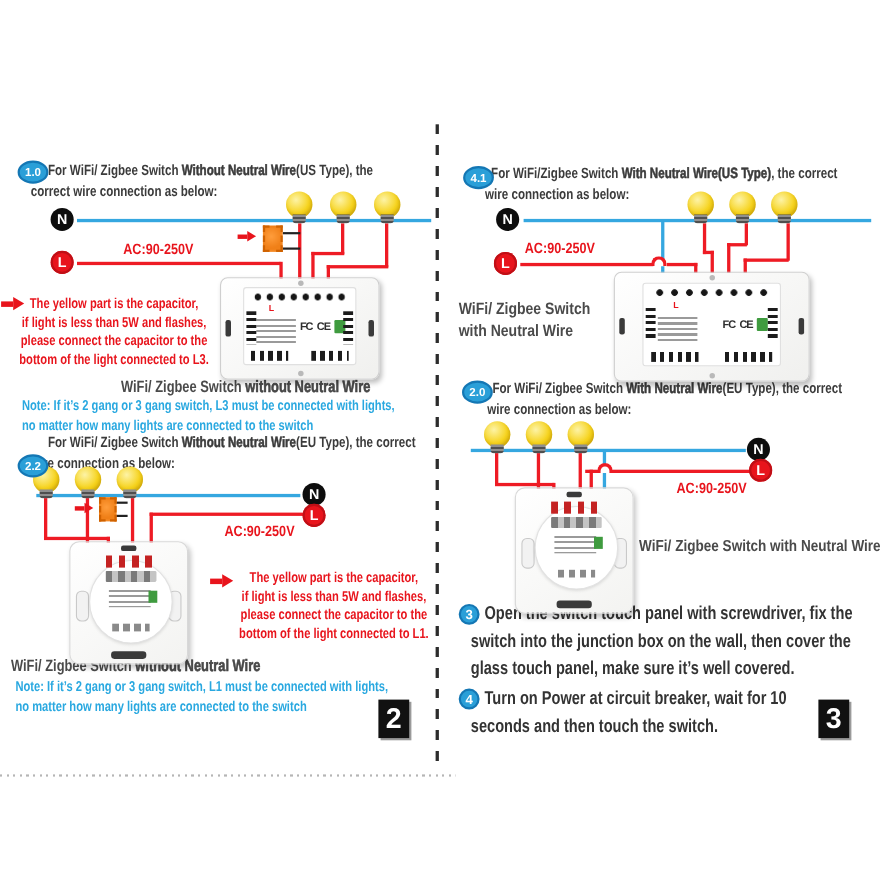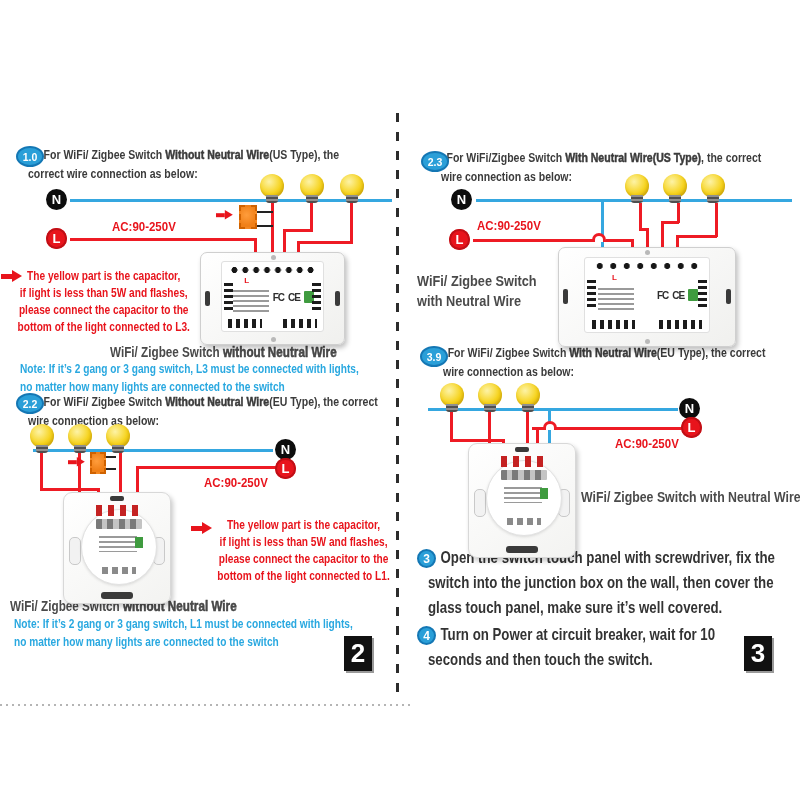--- a/index.html
+++ b/index.html
@@ -186,21 +186,21 @@
 if light is less than 5W and flashes,
 please connect the capacitor to the
 bottom of the light connected to L3.</div>
 
     <div class="caption cx" style="left:110px;top:342px;white-space:nowrap;"><span>WiFi/ Zigbee Switch </span><span class="hbold">without Neutral Wire</span></div>
     <div class="note cx" style="left:20px;top:360px;">Note: If it’s 2 gang or 3 gang switch, L3 must be connected with lights,
 no matter how many lights are connected to the switch</div>
   </div>
 
   <div class="sec">
-    <div class="secbadge" style="left:16px;top:393px;">2.2</div>
+    <div class="secbadge" style="left:16px;top:413px;">2.2</div>
     <div class="heading cx" style="left:28px;top:392px;">
       <div class="ln1"><span>For WiFi/ Zigbee Switch </span><span class="hbold">Without Neutral Wire</span><span>(EU Type), the correct</span></div>
       <div>wire connection as below:</div>
     </div>
 
     <div class="node n-node" style="left:275px;top:439px;">N</div>
     <div class="node l-node" style="left:275px;top:458px;">L</div>
     <div class="acw cx85" style="left:204px;top:475px;">AC:90-250V</div>
 
     <div class="eu-switch" style="left:63px;top:492px;width:108px;height:112px;">
@@ -253,21 +253,21 @@
 please connect the capacitor to the
 bottom of the light connected to L1.</div>
 
     <div class="caption cx" style="left:10px;top:596px;white-space:nowrap;"><span>WiFi/ Zigbee Switch </span><span class="hbold">without Neutral Wire</span></div>
     <div class="note cx" style="left:14px;top:615px;">Note: If it’s 2 gang or 3 gang switch, L1 must be connected with lights,
 no matter how many lights are connected to the switch</div>
     <div class="pagenum" style="left:344px;top:636px;">2</div>
   </div>
 
   <div class="sec">
-    <div class="secbadge" style="left:421px;top:151px;">2.3</div>
+    <div class="secbadge" style="left:421px;top:151px;">4.1</div>
     <div class="heading cx" style="left:441px;top:148px;">
       <div style="padding-left:7px;"><span>For WiFi/Zigbee Switch </span><span class="hbold">With Neutral Wire(US Type)</span><span>, the correct</span></div>
       <div>wire connection as below:</div>
     </div>
 
     <div class="node n-node" style="left:451px;top:189px;">N</div>
     <div class="node l-node" style="left:449px;top:229px;">L</div>
     <div class="acw cx85" style="left:477px;top:218px;">AC:90-250V</div>
 
     <div class="us-switch" style="left:558px;top:247px;width:178px;height:100px;">
@@ -320,21 +320,21 @@
     <div class="bulb" style="left:700px;top:174px;">
         <div class="bulb-glass"></div>
         <div class="bulb-base"></div>
       </div>
 
     <div class="caption cx85" style="left:417px;top:271px;">WiFi/ Zigbee Switch
 with Neutral Wire</div>
   </div>
 
   <div class="sec">
-    <div class="secbadge" style="left:420px;top:346px;">3.9</div>
+    <div class="secbadge" style="left:420px;top:346px;">2.0</div>
     <div class="heading cx" style="left:443px;top:343px;">
       <div style="padding-left:6px;"><span>For WiFi/ Zigbee Switch </span><span class="hbold">With Neutral Wire</span><span>(EU Type), the correct</span></div>
       <div>wire connection  as below:</div>
     </div>
 
     <div class="node n-node" style="left:679px;top:398px;">N</div>
     <div class="node l-node" style="left:681px;top:417px;">L</div>
     <div class="acw cx85" style="left:615px;top:436px;">AC:90-250V</div>
 
     <div class="eu-switch" style="left:468px;top:443px;width:108px;height:115px;">

